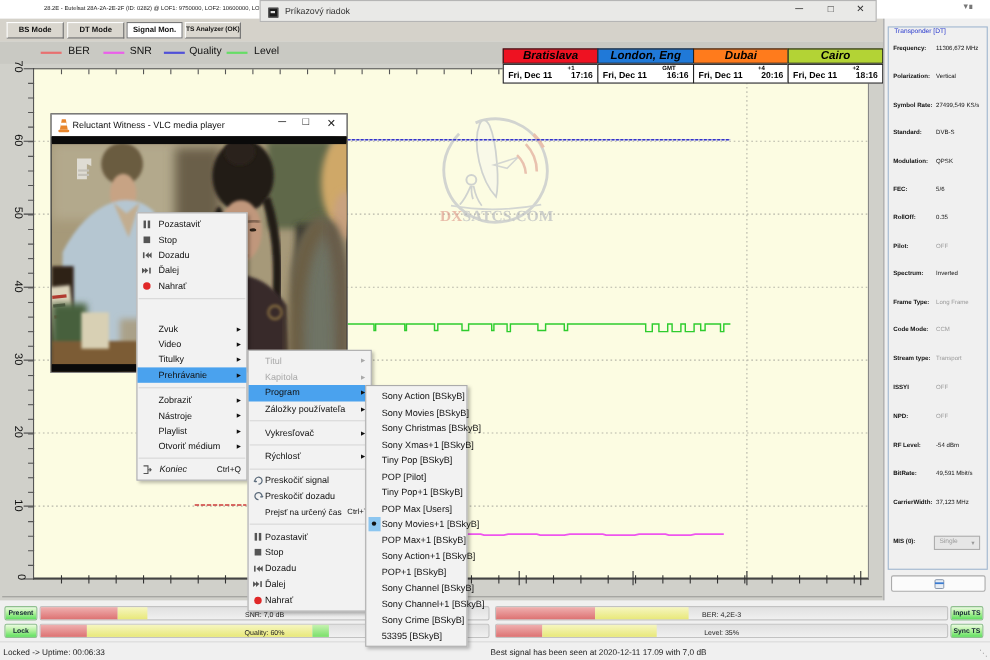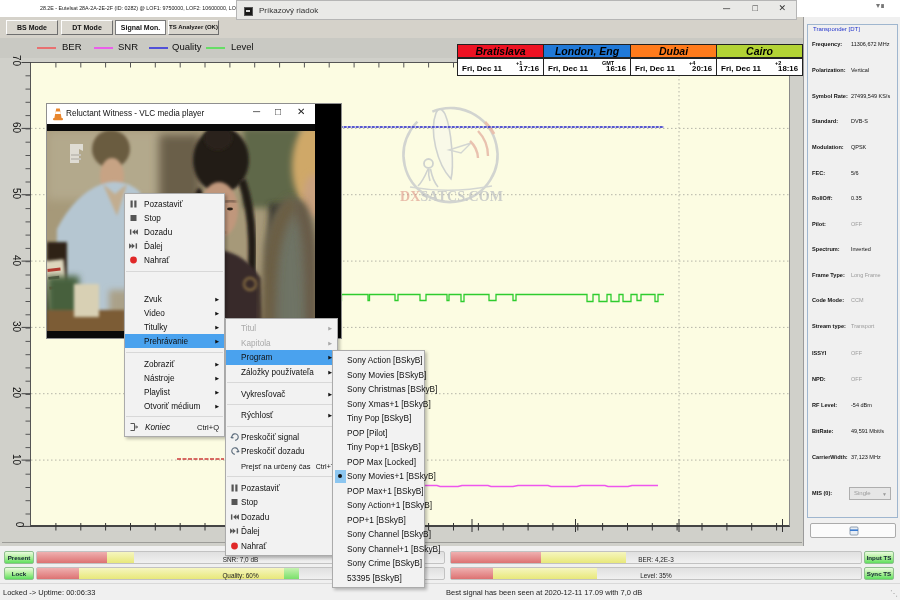--- a/index.html
+++ b/index.html
@@ -76,21 +76,21 @@
 .track { position:absolute; height:13px; background:linear-gradient(#e0e0e0,#f0f0f0);
   border:1px solid #c2c2c2; border-radius:2px; }
 .seg { position:absolute; top:0; height:11px; }
 .bartxt { position:absolute; font-size:6.4px; color:#222; top:3.5px; width:100%; text-align:center; }
 
 
 #statusline { left:0; top:583px; width:900px; height:17px; background:#f0f0f0;
   border-top:1px solid #d9d9d9; font-size:7.5px; color:#222; }
 
 
-#vlc { left:46px; top:103px; width:296px; height:236px; background:#000;
+#vlc { left:46px; top:103px; width:270px; height:236px; background:#000;
   border:1px solid #8f8f8f; }
 #vlctitle { position:absolute; left:0; top:0; width:268px; height:20px; background:#ffffff; }
 #vlctext { position:absolute; left:19px; top:5px; font-size:8.2px; color:#111; }
 #vlcvideo { position:absolute; left:0; top:20px; width:268px; height:214px; background:#0a0a0a; }
 
 
 .menu { position:absolute; background:#f2f2f2; border:1px solid #ababab;
   box-shadow:2px 2px 3px rgba(0,0,0,0.25); font-size:8.2px; color:#111; }
 .mi { position:relative; }
 .mi .txt { position:absolute; top:50%; transform:translateY(-50%); white-space:nowrap; }
@@ -672,21 +672,21 @@
     <div class="mi" style="height:14.5px;">
         <span class="txt" style="left:14px;">Tiny Pop [BSkyB]</span>
       </div>
     <div class="mi" style="height:14.5px;">
         <span class="txt" style="left:14px;">POP [Pilot]</span>
       </div>
     <div class="mi" style="height:14.5px;">
         <span class="txt" style="left:14px;">Tiny Pop+1 [BSkyB]</span>
       </div>
     <div class="mi" style="height:14.5px;">
-        <span class="txt" style="left:14px;">POP Max [Locked]</span>
+        <span class="txt" style="left:14px;">POP Max [Users]</span>
       </div>
     <div class="mi" style="height:14.5px;">
         <span style="position:absolute; left:1.5px; top:0.5px; width:11px; height:13px; background:#8cc6f0;"></span>
         <span style="position:absolute; left:5px; top:4.5px; width:4px; height:4px; border-radius:50%; background:#111;"></span>
         <span class="txt" style="left:14px;">Sony Movies+1 [BSkyB]</span>
       </div>
     <div class="mi" style="height:14.5px;">
         <span class="txt" style="left:14px;">POP Max+1 [BSkyB]</span>
       </div>
     <div class="mi" style="height:14.5px;">

